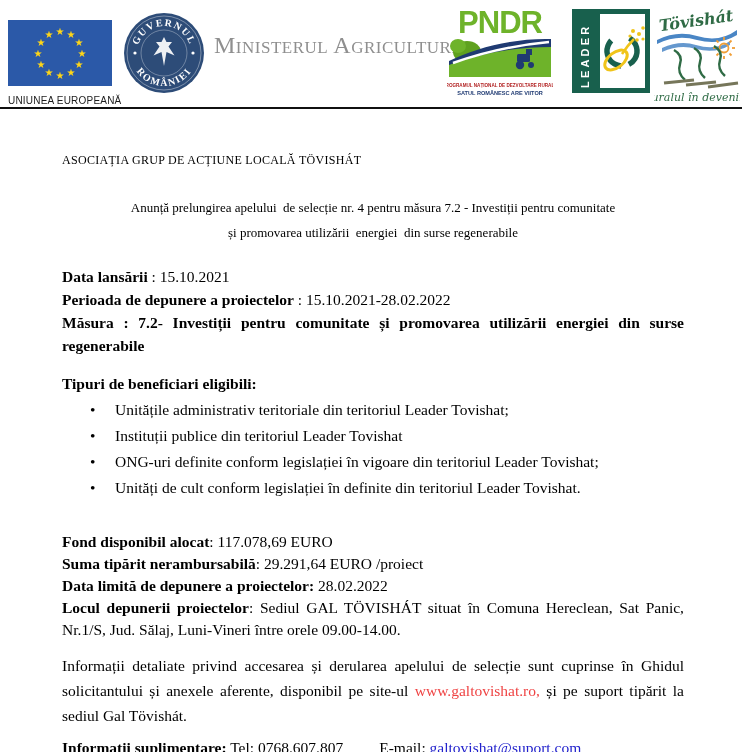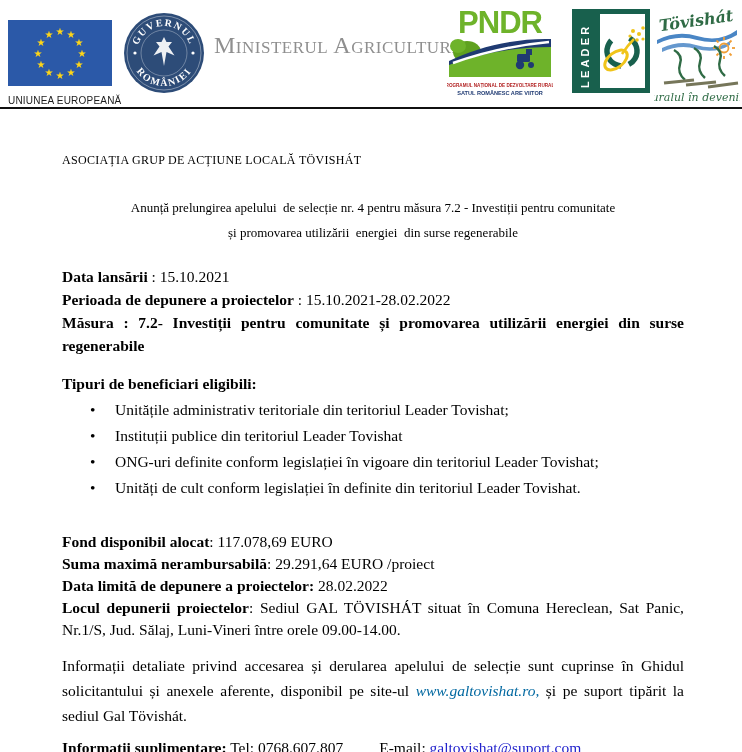--- a/index.html
+++ b/index.html
@@ -38,21 +38,21 @@
   ul.benef { list-style:none; }
   ul.benef li {
     position:relative; margin-top:4px; line-height:22px; padding-left:53px;
   }
   ul.benef li::before { content:"\2022"; position:absolute; left:28px; }
   .funding { margin-top:32px; line-height:22px; }
   .funding p.wraps { text-align:justify; }
   .details { margin-top:12px; text-align:justify; line-height:25px; }
   .footer { margin-top:9px; line-height:22px; }
   .gap { display:inline-block; width:36px; }
-  a.link-www { color:#0369a1; text-decoration:none;font-style:italic; }
+  a.link-www { color:#ef4444; text-decoration:none; }
   a.link-mail { color:#2222cc; text-decoration:underline; }
   b { font-weight:bold; }
 </style>
 </head>
 <body>
 
 <div class="page">
 
   <div class="banner">
 
@@ -184,21 +184,21 @@
     <p class="benef-heading">Tipuri de beneficiari eligibili:</p>
     <ul class="benef">
       <li>Unitățile administrativ teritoriale din teritoriul Leader Tovishat;</li>
       <li>Instituții publice din teritoriul Leader Tovishat</li>
       <li>ONG-uri definite conform legislației în vigoare din teritoriul Leader Tovishat;</li>
       <li>Unități de cult conform legislației în definite din teritoriul Leader Tovishat.</li>
     </ul>
 
     <div class="funding">
       <p><b>Fond disponibil alocat</b><span>: 117.078,69 EURO</span></p>
-      <p><b>Suma maximă nerambursabilă</b><span>: 29.291,64 EURO /proiect</span></p>
+      <p><b>Suma tipărit nerambursabilă</b><span>: 29.291,64 EURO /proiect</span></p>
       <p><b>Data limită de depunere a proiectelor:</b><span> 28.02.2022</span></p>
       <p class="wraps"><b>Locul depunerii proiectelor</b><span>: Sediul GAL TÖVISHÁT situat în Comuna Hereclean, Sat Panic, Nr.1/S, Jud. Sălaj, Luni-Vineri între orele 09.00-14.00.</span></p>
     </div>
 
     <p class="details"><span>Informații detaliate privind accesarea și derularea apelului de selecție sunt cuprinse în Ghidul solicitantului și anexele aferente,  disponibil pe site-ul </span><a class="link-www" href="#">www.galtovishat.ro,</a><span> și pe suport tipărit la sediul Gal Tövishát.</span></p>
 
     <p class="footer"><b>Informații suplimentare:</b><span> Tel: 0768.607.807</span><span class="gap"></span><span>E-mail: </span><a class="link-mail" href="#">galtovishat@suport.com</a></p>
 
   </div>
 </div>

